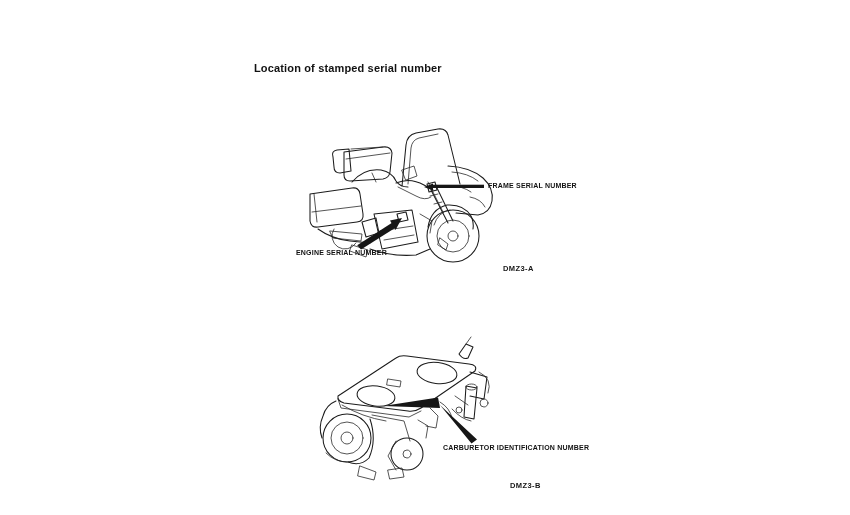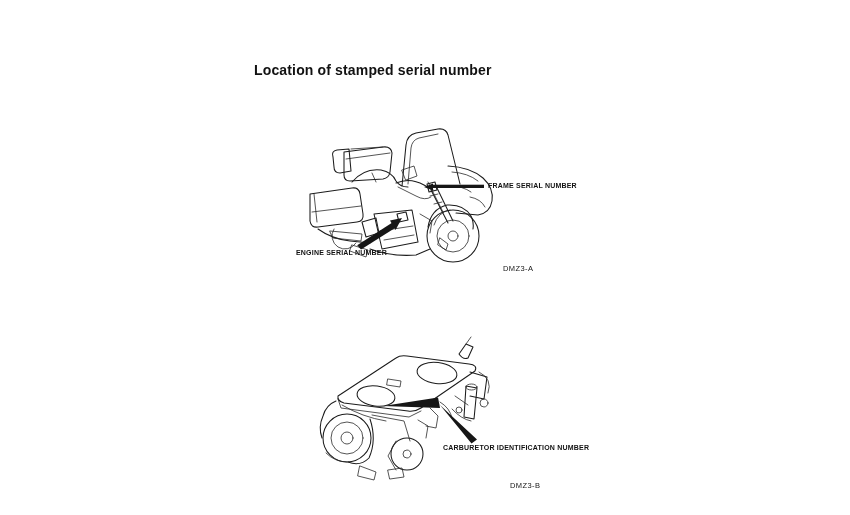--- a/index.html
+++ b/index.html
@@ -6,34 +6,34 @@
   #page{
     position:relative;
     width:850px;height:515px;
     background:#ffffff;
     font-family:"Liberation Sans", sans-serif;
     color:#141414;
     overflow:hidden;
   }
   .doc-title{
     position:absolute;left:254px;top:62px;
-    font-size:14px;font-weight:700;letter-spacing:.15px;
+    font-size:11px;font-weight:700;letter-spacing:.15px;
     color:#121212;white-space:nowrap;
   }
   .part-label{
     position:absolute;
     font-size:7px;font-weight:700;letter-spacing:.2px;
     color:#121212;white-space:nowrap;
   }
   .lbl-frame{left:488px;top:182px;}
   .lbl-engine{left:296px;top:249px;}
   .lbl-carb{left:443px;top:444px;}
   .fig-caption{
     position:absolute;
-    font-size:7.5px;font-weight:400;letter-spacing:.4px;
+    font-size:7.5px;font-weight:700;letter-spacing:.4px;
     color:#161616;white-space:nowrap;
   }
   .cap-a{left:503px;top:264px;}
   .cap-b{left:510px;top:481px;}
   svg.art{position:absolute;left:0;top:0;}
   .ink{stroke:#1c1c1c;fill:none;stroke-width:1.05;stroke-linecap:round;stroke-linejoin:round;}
   .ink-thin{stroke:#2a2a2a;fill:none;stroke-width:.8;stroke-linecap:round;stroke-linejoin:round;}
   .fill-ink{fill:#161616;stroke:none;}
 </style>
 </head>

